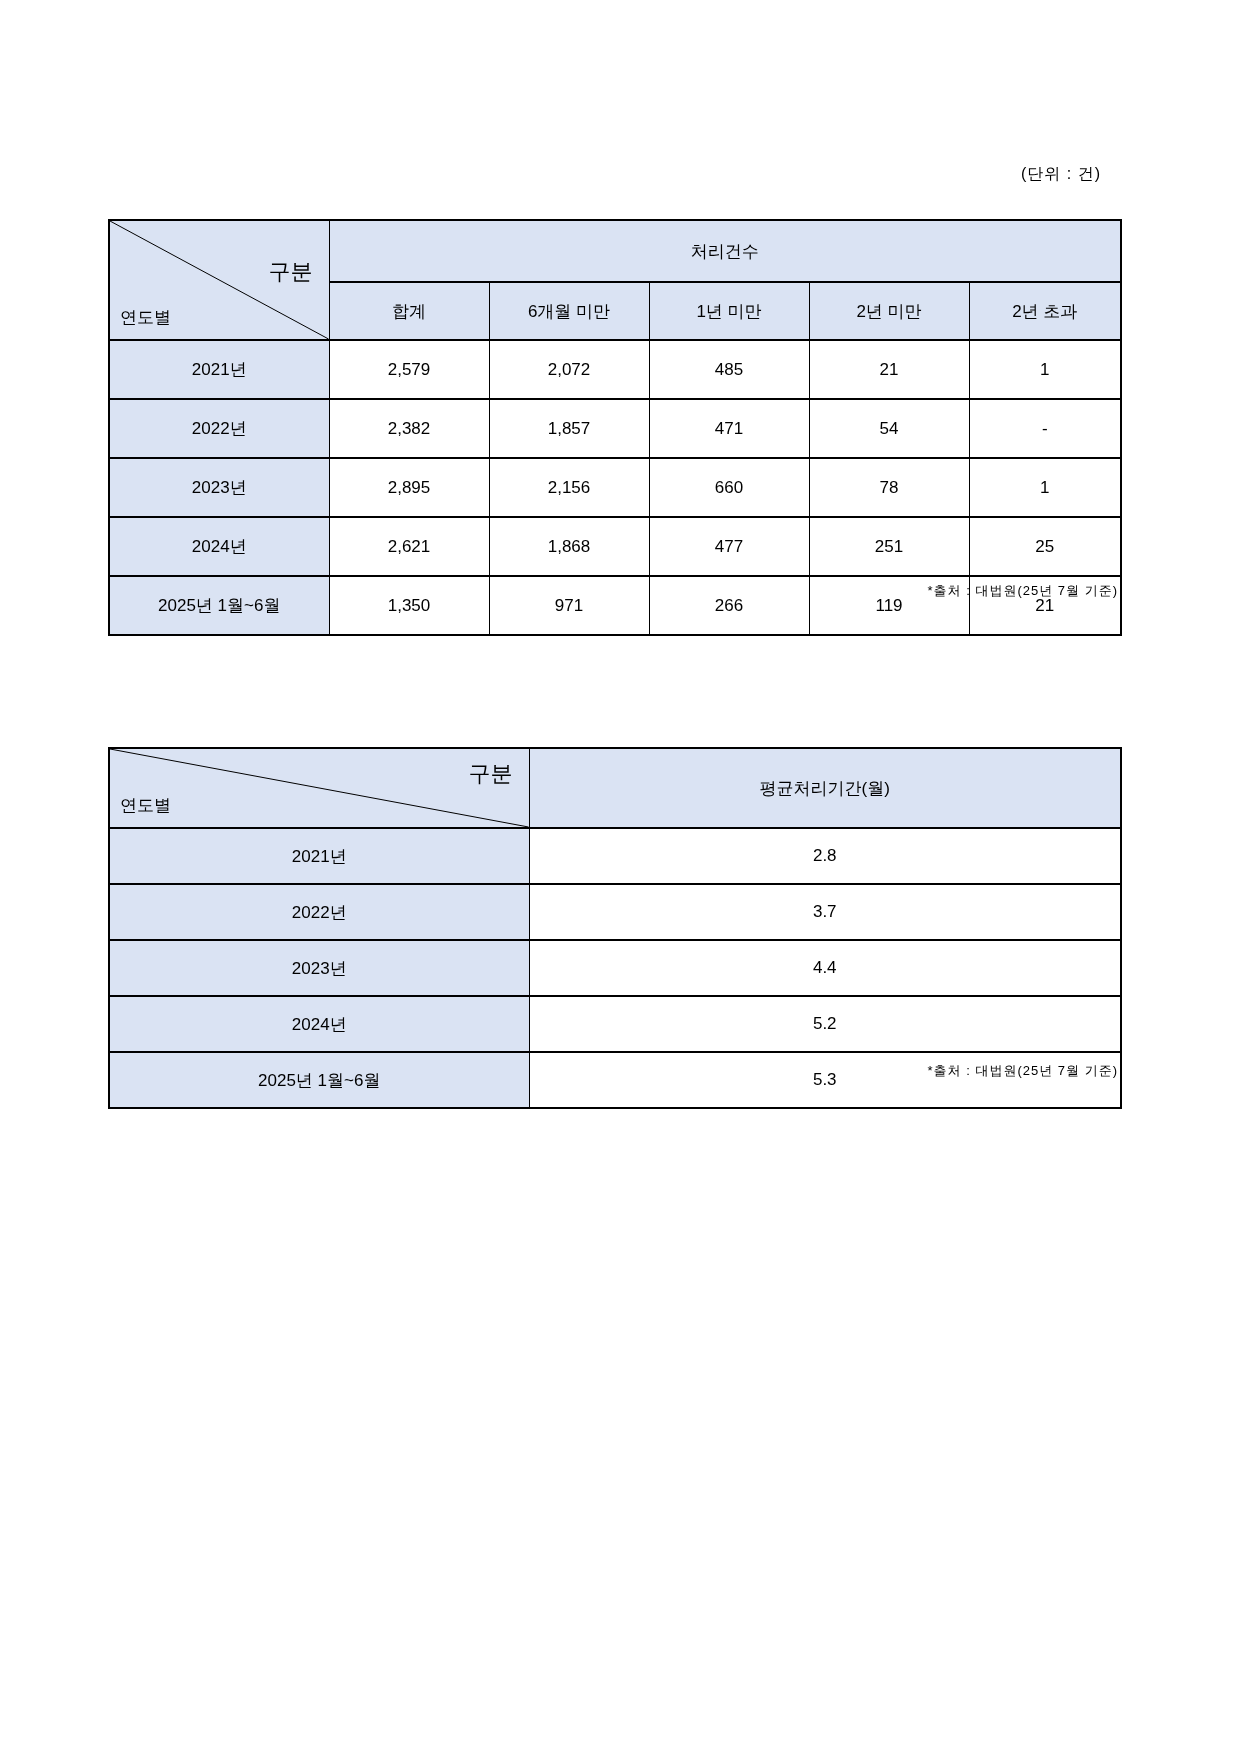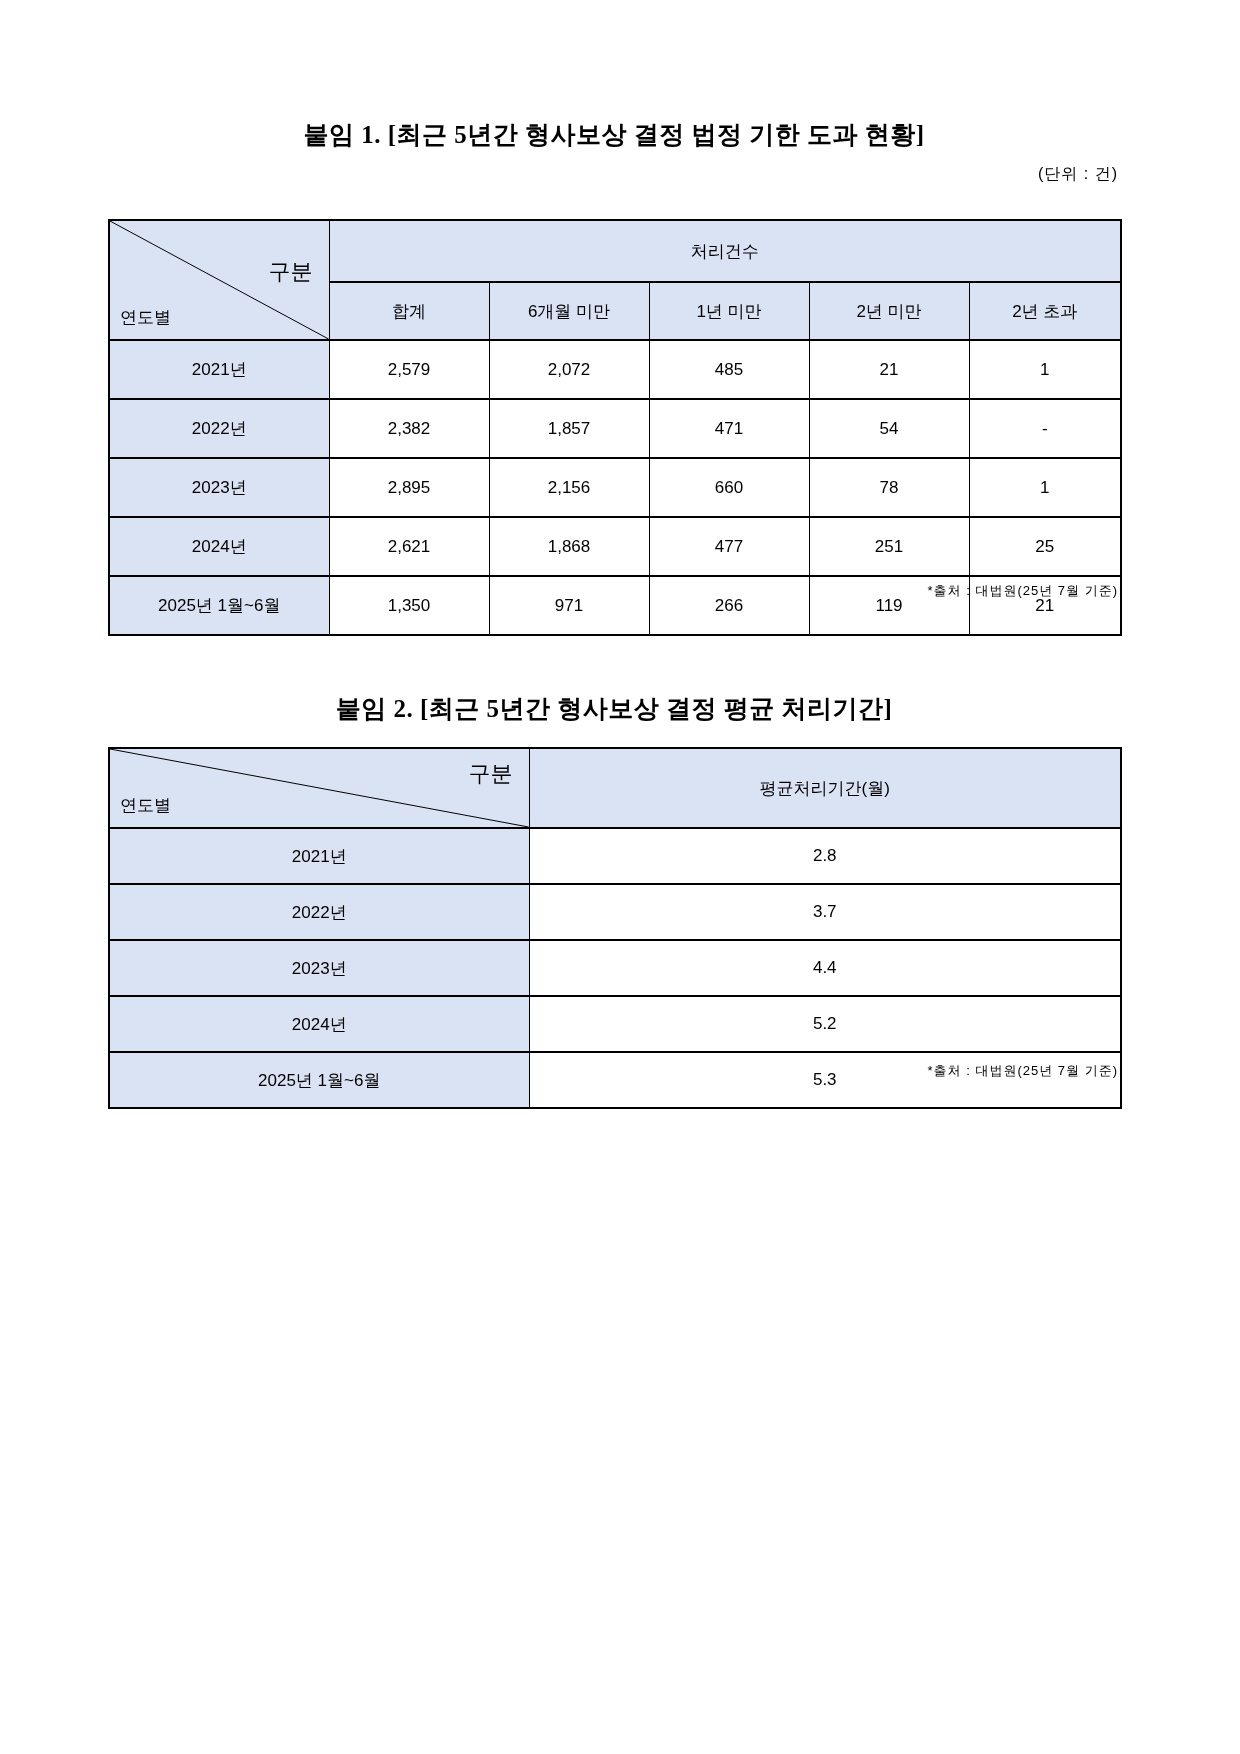--- a/index.html
+++ b/index.html
@@ -19,21 +19,21 @@
     font-family:"Liberation Serif", serif;
     font-weight:bold;
     font-size:25px;
     letter-spacing:0.5px;
     white-space:nowrap;
   }
   .title-1 { top:118px; }
   .title-2 { top:692px; }
 
   .unit-note {
-    position:absolute; top:164px; right:2px;
+    position:absolute; top:164px; right:19px;
     font-size:16px; letter-spacing:1px;
   }
   .source-note {
     position:absolute; right:2px;
     font-size:13px; letter-spacing:1px;
   }
   .source-1 { top:582px; }
   .source-2 { top:1062px; }
 
   table.doc {
@@ -77,21 +77,20 @@
   .table-1 tr.data td { height:45px; }
   .table-2 tr.hdr td  { height:66px; }
   .table-2 tr.data td { height:42px; }
 </style>
 </head>
 <body>
 
 <div class="page">
   <div class="content">
 
-    <div class="doc-title title-1">붙임 1. [최근 5년간 형사보상 결정 법정 기한 도과 현황]</div>
     <div class="unit-note">(단위 : 건)</div>
 
     <table class="doc table-1">
       <colgroup>
         <col style="width:220px">
           <col style="width:160px">
           <col style="width:160px">
         <col style="width:160px">
           <col style="width:160px">
           <col style="width:152px">
@@ -152,21 +151,20 @@
           <td>971</td>
           <td>266</td>
           <td>119</td>
           <td>21</td>
         </tr>
       </tbody>
     </table>
 
     <div class="source-note source-1">*출처 : 대법원(25년 7월 기준)</div>
 
-    <div class="doc-title title-2">붙임 2. [최근 5년간 형사보상 결정 평균 처리기간]</div>
 
     <table class="doc table-2">
       <colgroup>
         <col style="width:420px">
           <col style="width:592px">
       </colgroup>
       <tbody>
         <tr class="hdr">
           <td class="corner blue">
             <svg class="diag" viewBox="0 0 100 100" preserveAspectRatio="none">

